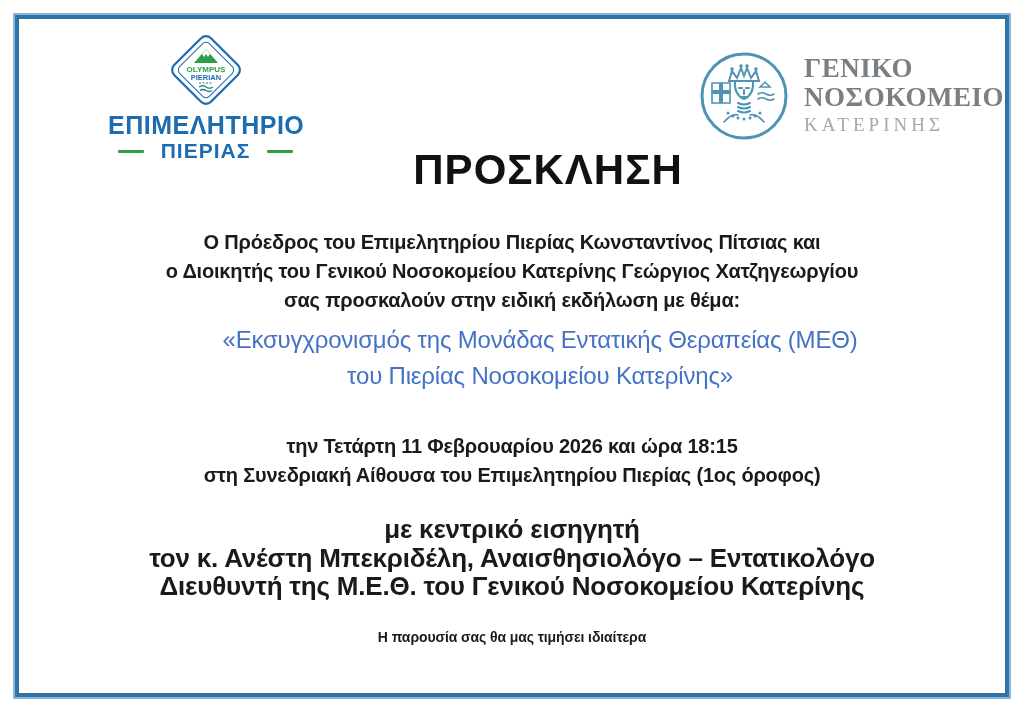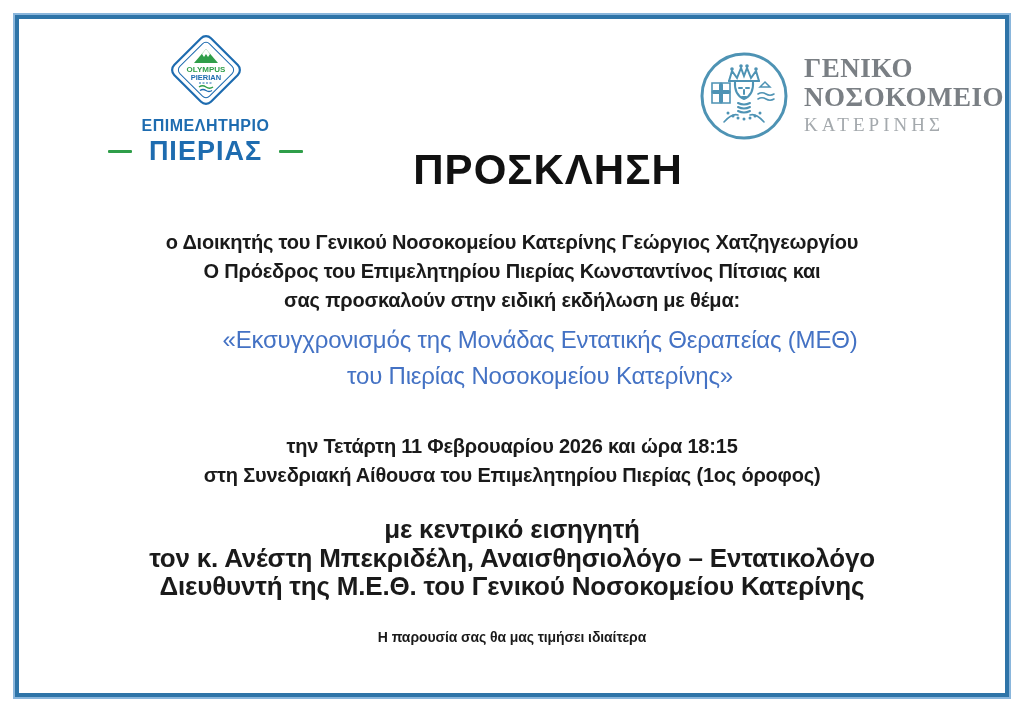--- a/index.html
+++ b/index.html
@@ -6,22 +6,22 @@
   .page{
     position:relative;width:1024px;height:712px;background:#ffffff;
     font-family:"Liberation Sans","DejaVu Sans",sans-serif;overflow:hidden;
   }
   .border-outer{position:absolute;inset:13px;border:2px solid #8ab6dc;pointer-events:none;}
   .border-inner{position:absolute;inset:15px;border:4px solid #2e74a8;pointer-events:none;}
 
   
   .chamber{position:absolute;left:108px;top:30px;width:195px;text-align:center;}
   .chamber .diamond{display:block;margin:0 auto 2px auto;}
-  .chamber-line1{font-size:16px;font-weight:bold;color:#1e6cb0;letter-spacing:.5px;line-height:27px;}
-  .chamber-line2{font-size:27px;font-weight:bold;color:#1e6cb0;letter-spacing:1px;line-height:24px;
+  .chamber-line1{font-size:25px;font-weight:bold;color:#1e6cb0;letter-spacing:.5px;line-height:27px;}
+  .chamber-line2{font-size:21px;font-weight:bold;color:#1e6cb0;letter-spacing:1px;line-height:24px;
     display:flex;align-items:center;justify-content:center;gap:17px;}
   .dash{display:inline-block;width:26px;height:3px;background:#2f9e49;border-radius:1px;}
 
   .hospital{position:absolute;left:698px;top:50px;display:flex;align-items:center;justify-content:flex-end;}
   .hospital-text{margin-left:14px;font-family:"Liberation Serif","DejaVu Serif",serif;}
   .hosp-line1,.hosp-line2{font-size:27px;font-weight:bold;color:#7a7f84;line-height:29px;letter-spacing:.5px;}
   .hosp-line3{font-size:19px;color:#a4a9ad;letter-spacing:4px;line-height:26px;}
 
   
   .center-block{position:absolute;left:0;width:1024px;text-align:center;color:#1a1a1a;}
@@ -106,22 +106,22 @@
     <div class="hospital-text">
       <div class="hosp-line1">ΓΕΝΙΚΟ</div>
       <div class="hosp-line2">ΝΟΣΟΚΟΜΕΙΟ</div>
       <div class="hosp-line3">ΚΑΤΕΡΙΝΗΣ</div>
     </div>
   </div>
 
   <div class="center-block title">ΠΡΟΣΚΛΗΣΗ</div>
 
   <div class="center-block intro">
+    <div>Ο Πρόεδρος του Επιμελητηρίου Πιερίας Κωνσταντίνος Πίτσιας και</div>
     <div>ο Διοικητής του Γενικού Νοσοκομείου Κατερίνης Γεώργιος Χατζηγεωργίου</div>
-    <div>Ο Πρόεδρος του Επιμελητηρίου Πιερίας Κωνσταντίνος Πίτσιας και</div>
     <div>σας προσκαλούν στην ειδική εκδήλωση με θέμα:</div>
   </div>
 
   <div class="center-block theme" style="color:#4472c4;">
     <div>«Εκσυγχρονισμός της Μονάδας Εντατικής Θεραπείας (ΜΕΘ)</div>
     <div>του Πιερίας Νοσοκομείου Κατερίνης»</div>
   </div>
 
   <div class="center-block whenwhere">
     <div>την Τετάρτη 11 Φεβρουαρίου 2026 και ώρα 18:15</div>

